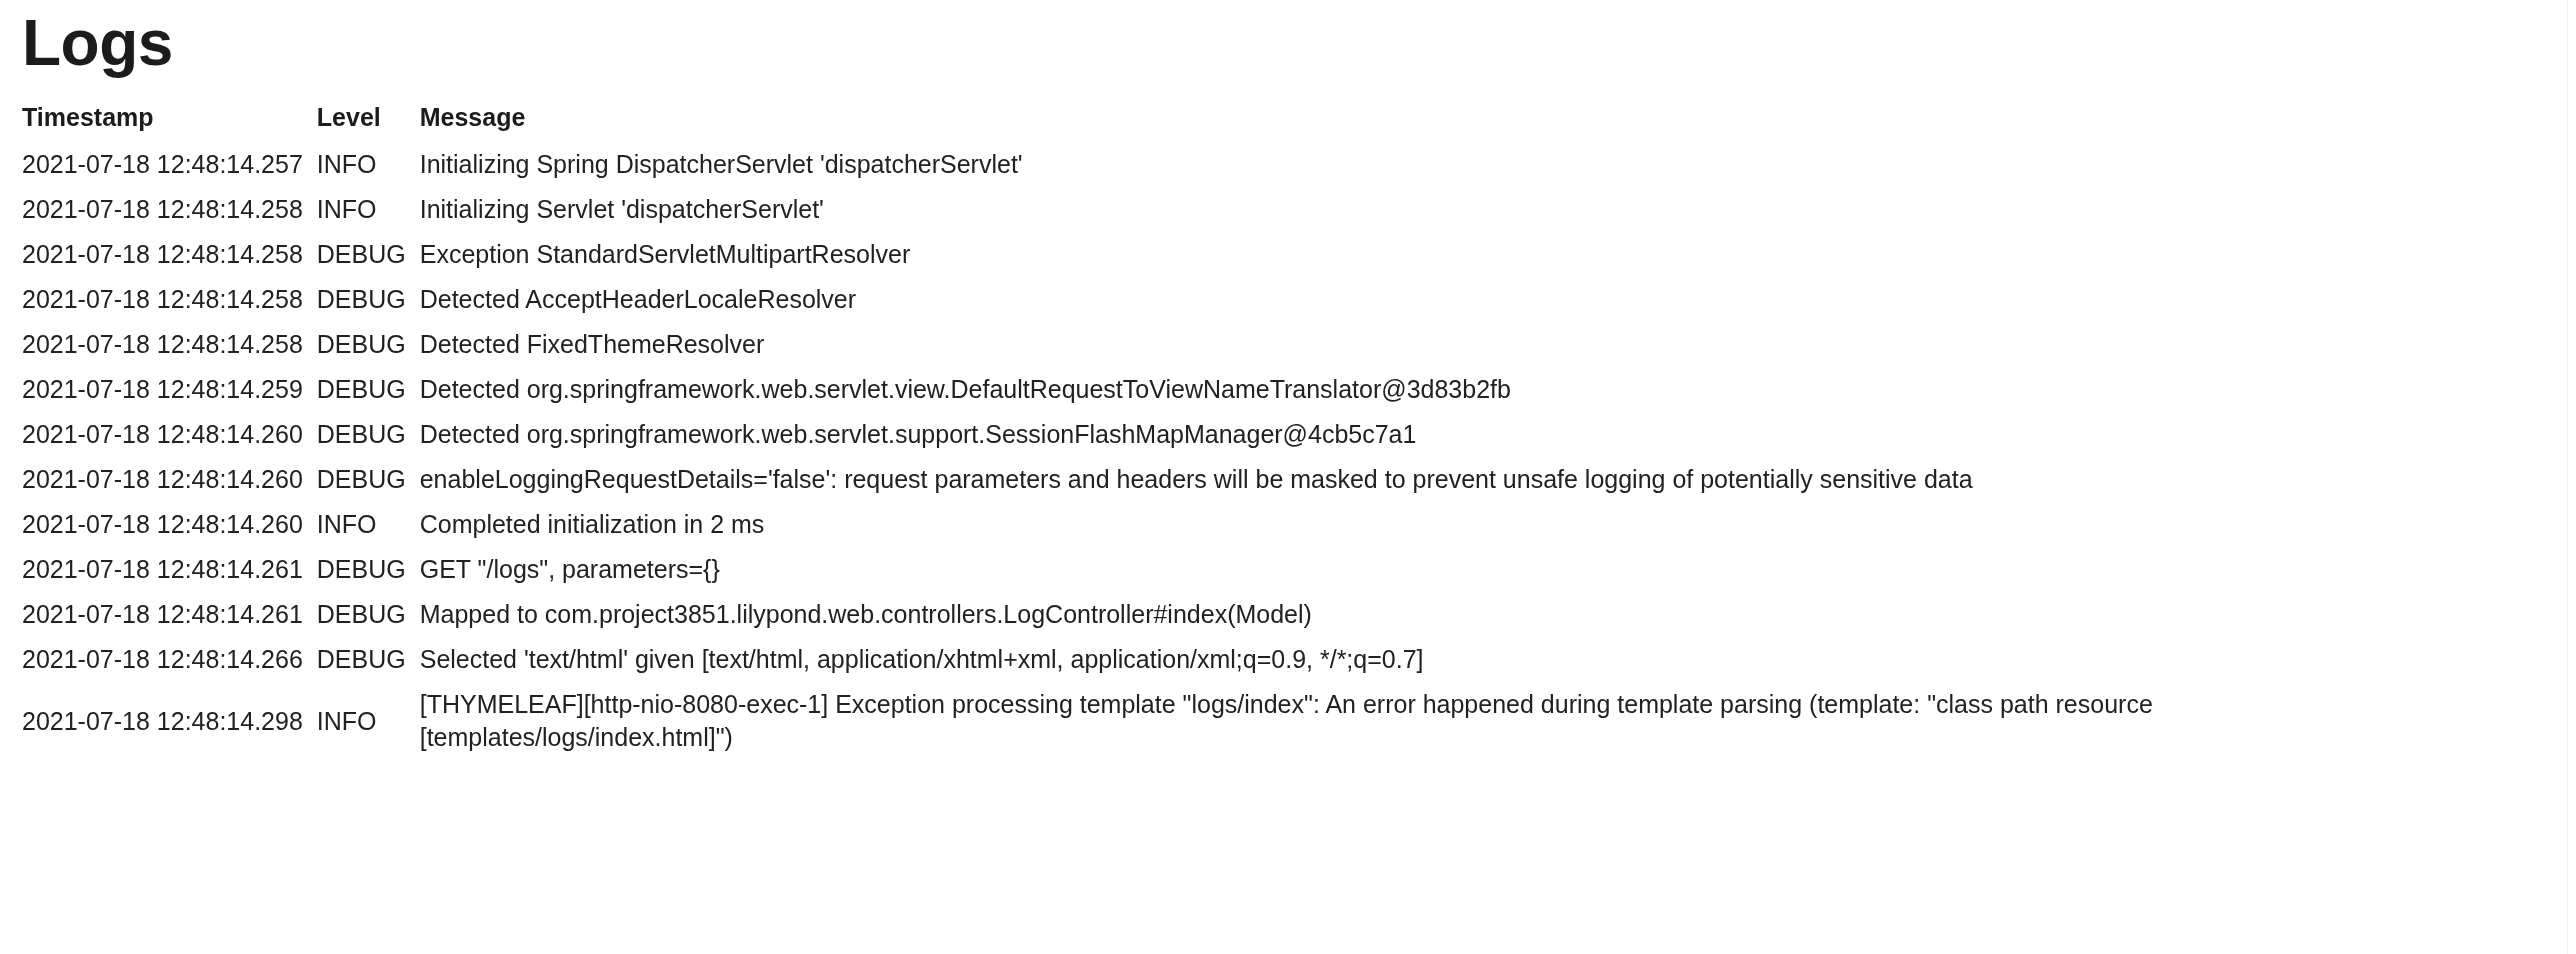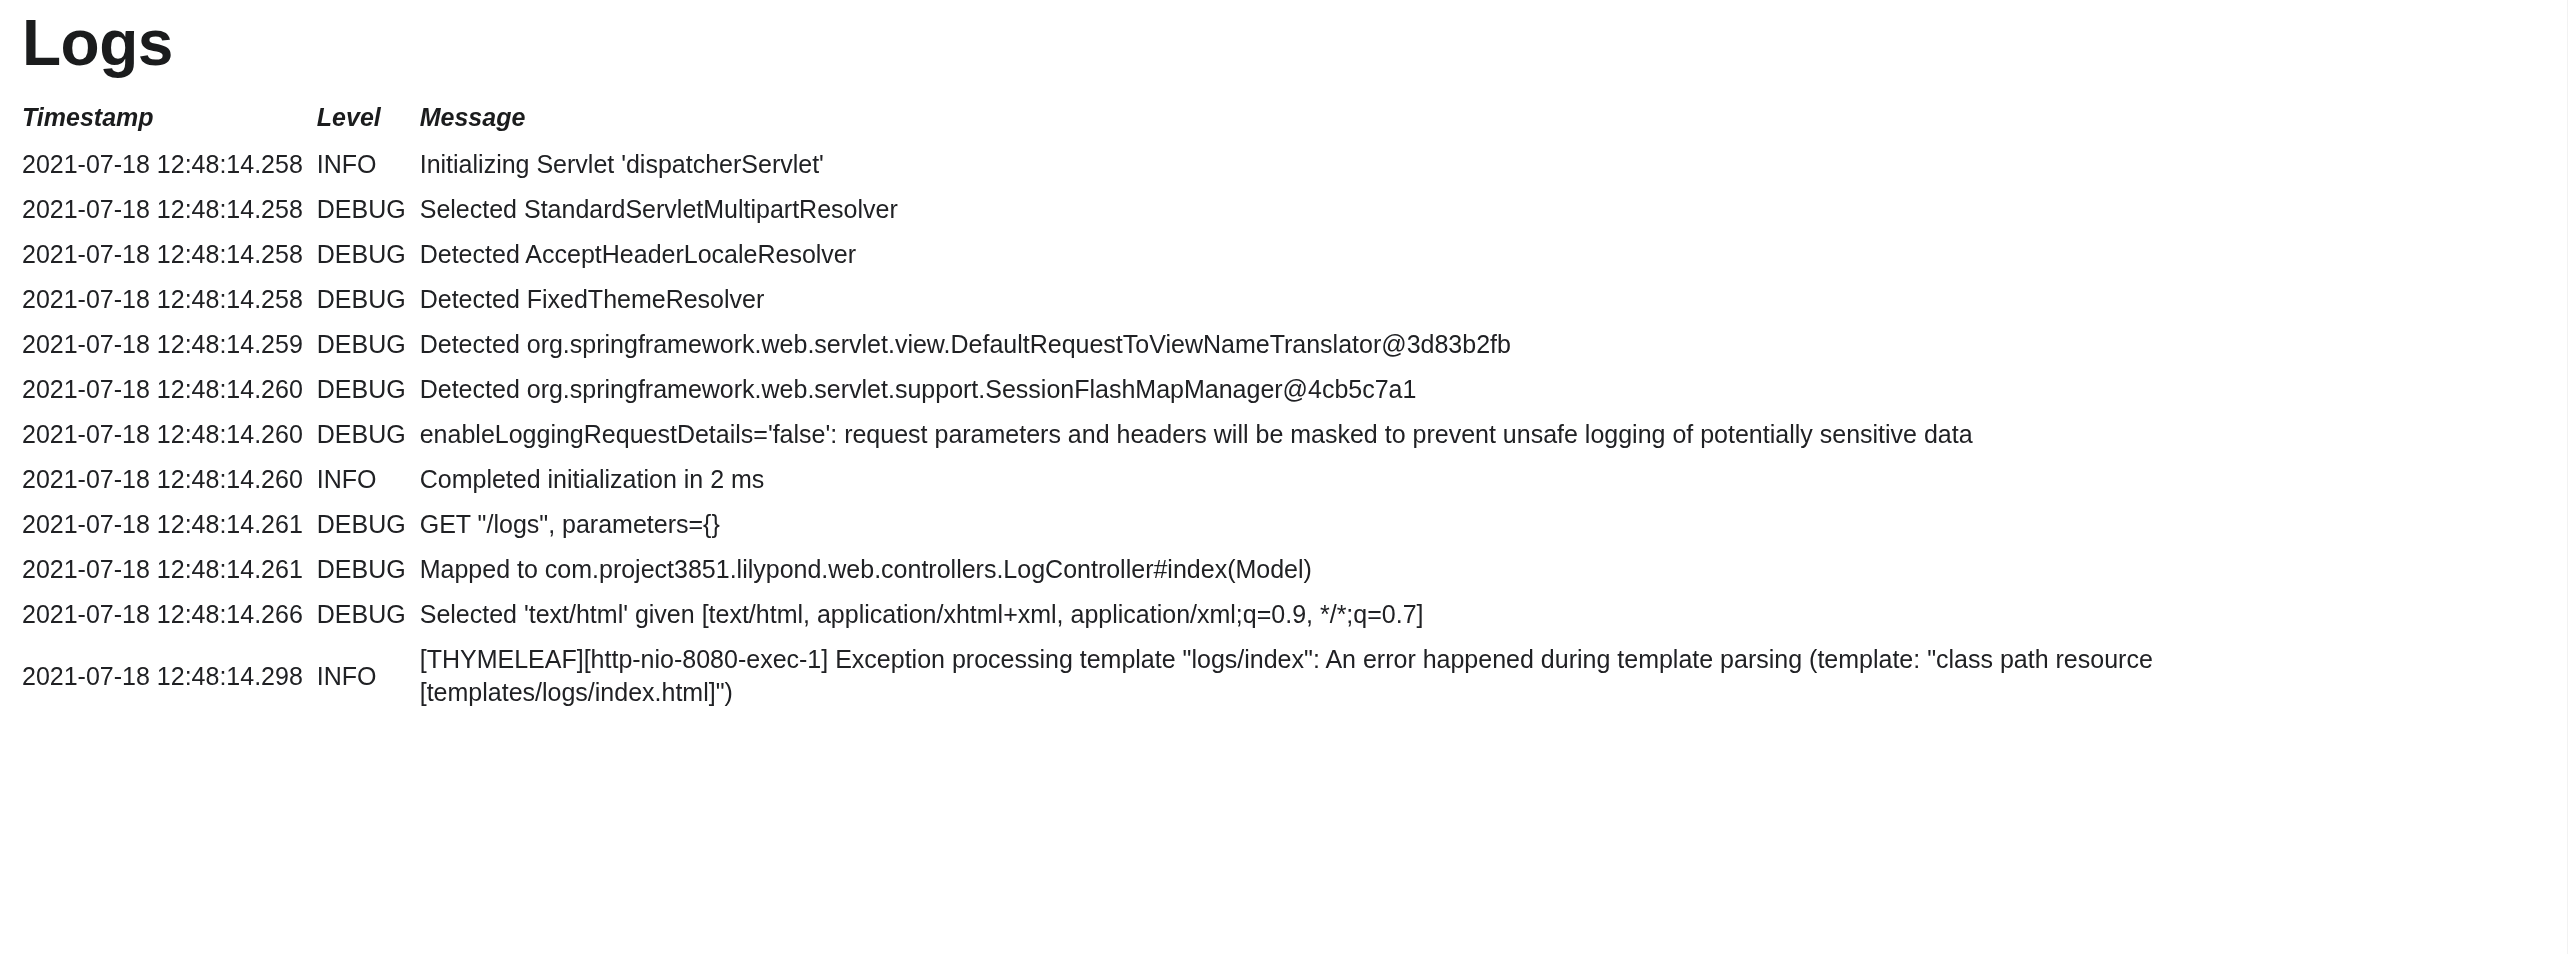--- a/index.html
+++ b/index.html
@@ -39,21 +39,20 @@
   }
 
   table.log-table th {
     font-size: 25px;
     font-weight: 700;
     text-align: left;
     color: #1b1c1d;
     padding: 0 14px 10px 0;
     white-space: nowrap;
     vertical-align: bottom;
-    font-style: italic;
   }
 
   table.log-table td {
     font-size: 25px;
     font-weight: 400;
     text-align: left;
     color: #202124;
     padding: 6px 14px 6px 0;
     vertical-align: middle;
     line-height: 1.32;
@@ -86,28 +85,33 @@
   <table class="log-table">
     <thead>
       <tr>
         <th class="col-timestamp">Timestamp</th>
         <th class="col-level">Level</th>
         <th class="col-message">Message</th>
       </tr>
     </thead>
     <tbody id="logs-tbody">
         <tr>
+          <td class="col-timestamp">2021-07-18 12:48:14.257</td>
+          <td class="col-level">INFO</td>
+          <td class="col-message">Initializing Spring DispatcherServlet 'dispatcherServlet'</td>
+        </tr>
+        <tr>
           <td class="col-timestamp">2021-07-18 12:48:14.258</td>
           <td class="col-level">INFO</td>
           <td class="col-message">Initializing Servlet 'dispatcherServlet'</td>
         </tr>
         <tr>
           <td class="col-timestamp">2021-07-18 12:48:14.258</td>
           <td class="col-level">DEBUG</td>
-          <td class="col-message">Selected StandardServletMultipartResolver</td>
+          <td class="col-message">Exception StandardServletMultipartResolver</td>
         </tr>
         <tr>
           <td class="col-timestamp">2021-07-18 12:48:14.258</td>
           <td class="col-level">DEBUG</td>
           <td class="col-message">Detected AcceptHeaderLocaleResolver</td>
         </tr>
         <tr>
           <td class="col-timestamp">2021-07-18 12:48:14.258</td>
           <td class="col-level">DEBUG</td>
           <td class="col-message">Detected FixedThemeResolver</td>

